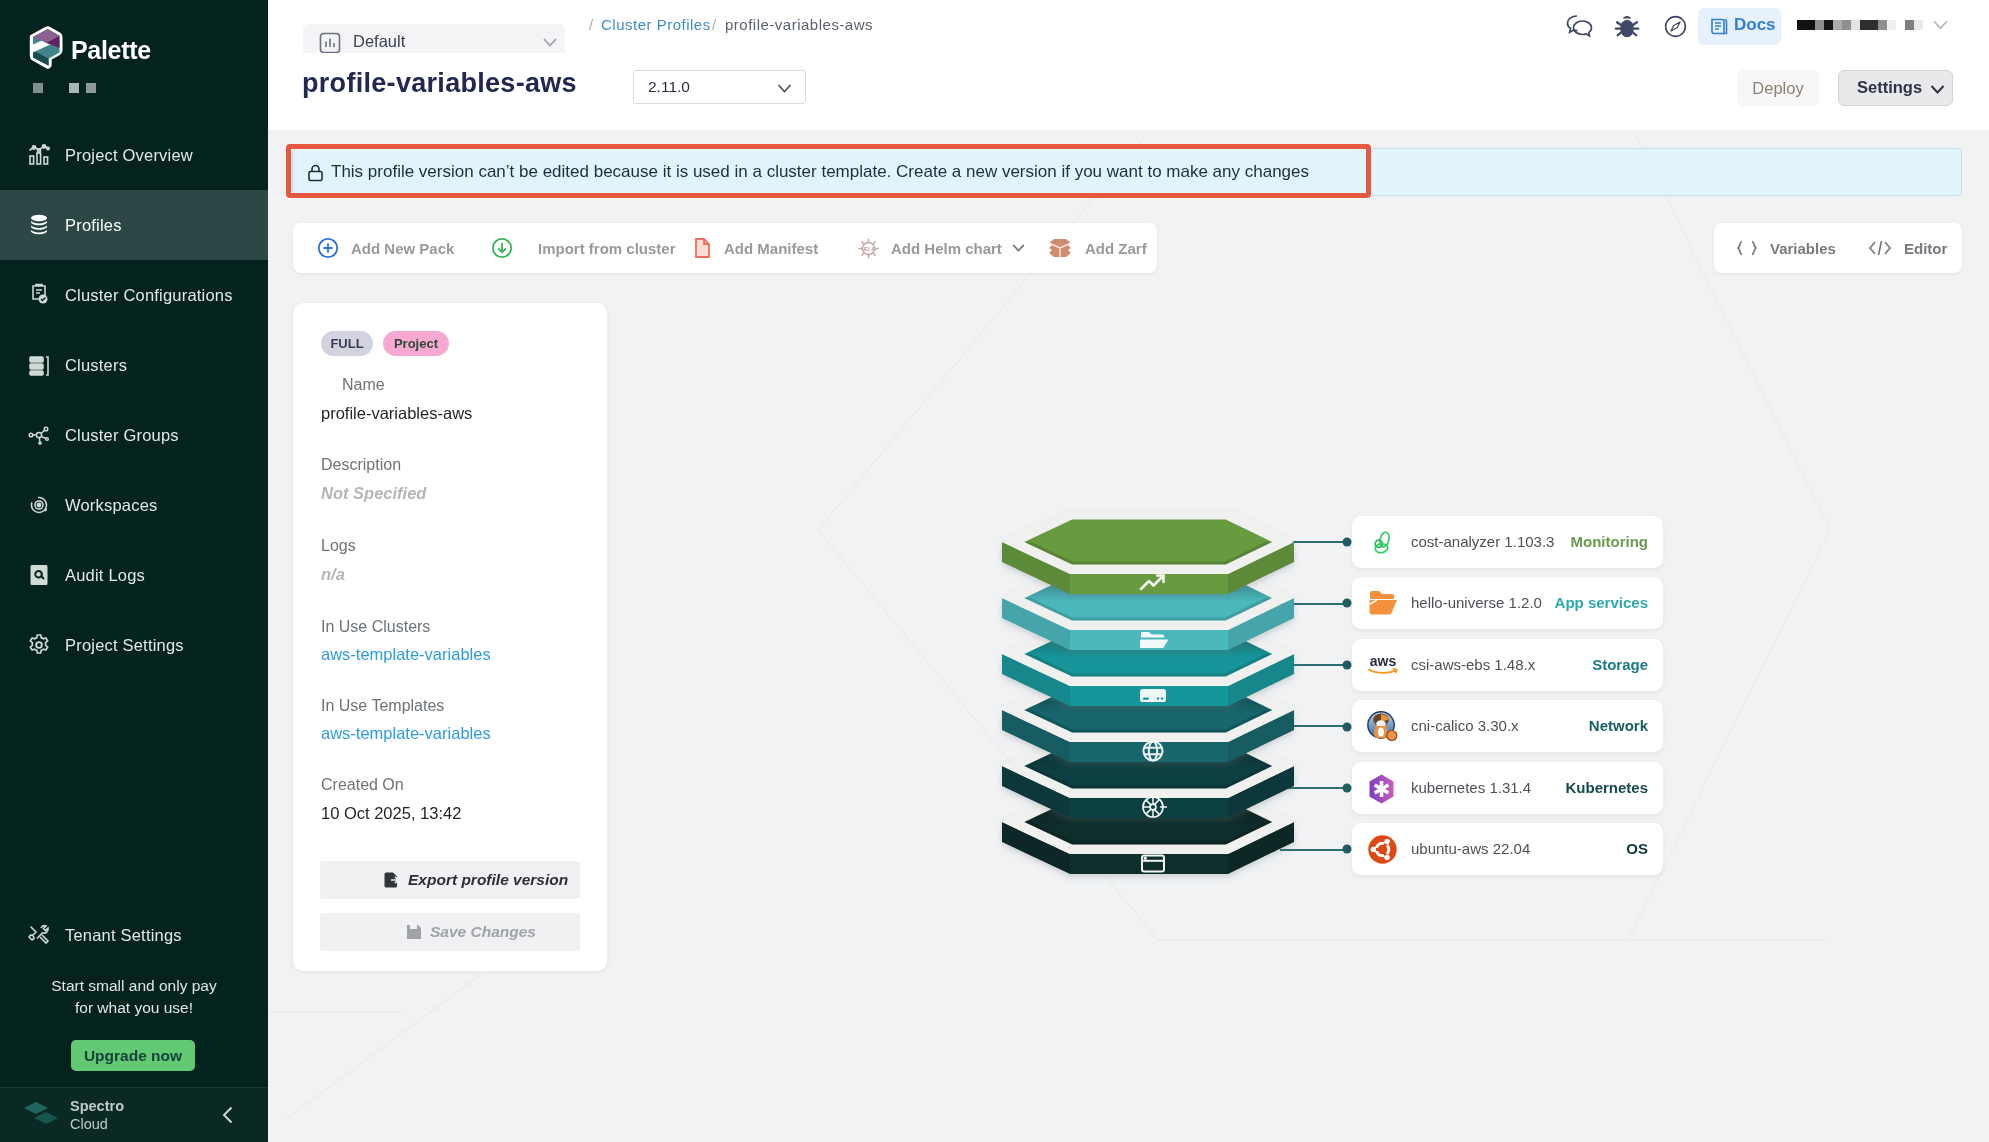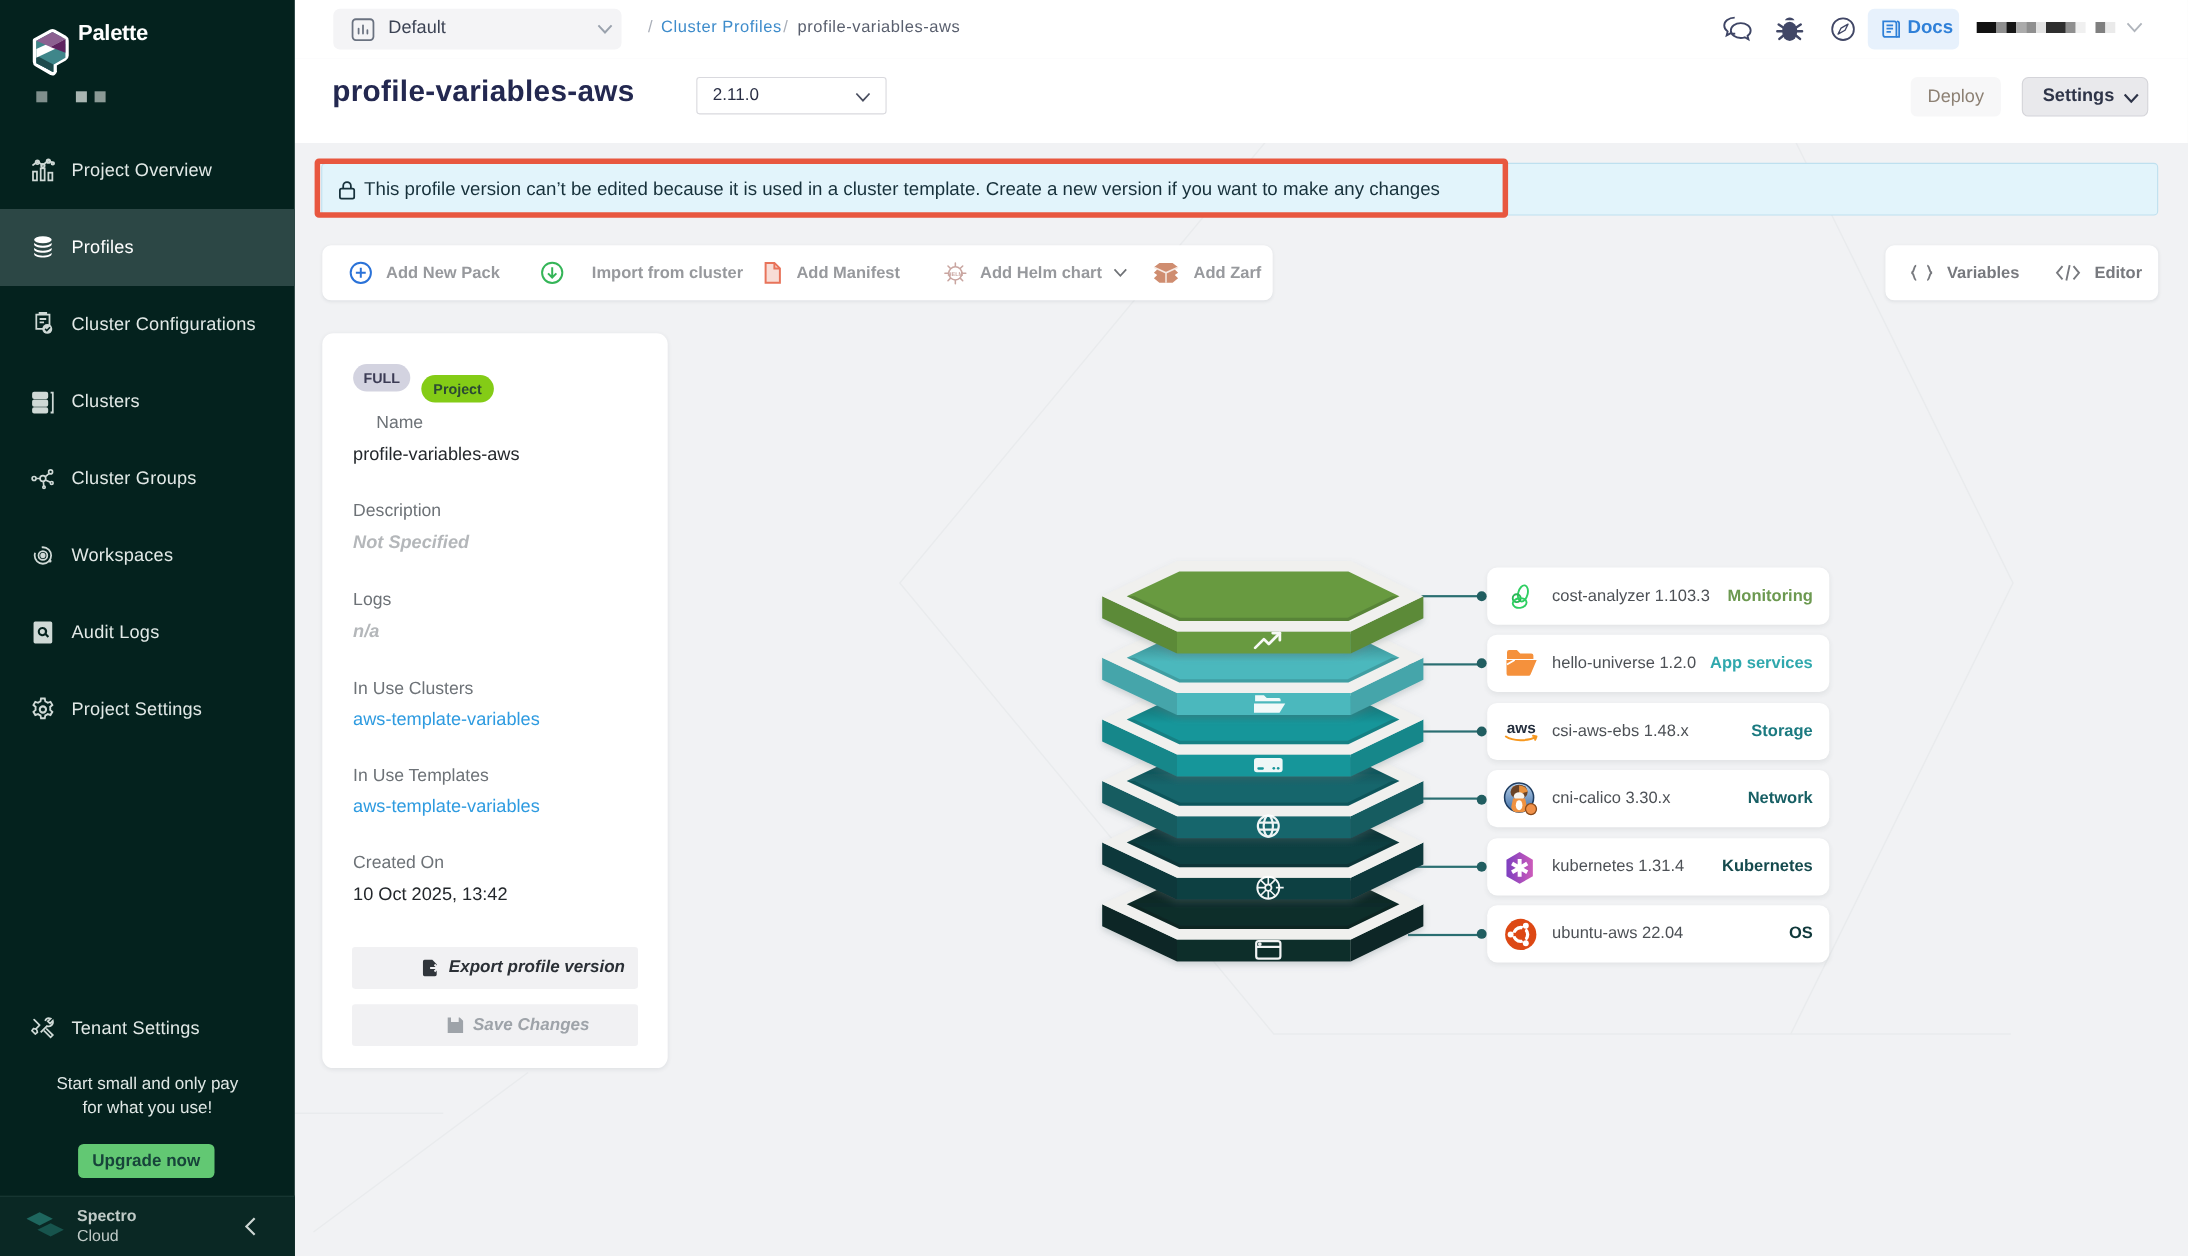--- a/index.html
+++ b/index.html
@@ -12,21 +12,21 @@
 .navitem { position:absolute; left:0; width:268px; height:70px; display:flex; align-items:center; color:#e2e9e7; font-size:16.5px; letter-spacing:0.2px; }
 .navitem svg { position:absolute; left:27px; width:24px; height:24px; }
 .navitem span { position:absolute; left:65px; }
 .navitem.sel { background:#2c4745; color:#ffffff; }
 #upgradebox { left:0; top:975px; width:268px; text-align:center; color:#dfe7e5; font-size:15.5px; line-height:22px; }
 #upgradebtn { left:71px; top:1040px; width:124px; height:31px; background:#62c873; border-radius:5px; color:#17443a; font-size:15.5px; font-weight:bold; text-align:center; line-height:31px; }
 #sidefoot { left:0; top:1087px; width:268px; height:55px; border-top:1px solid #1b3a35; background:#0a2824; }
 
 
 #topbar { left:268px; top:0; width:1721px; height:53px; background:#ffffff; }
-#projsel { left:303px; top:8px; width:262px; height:37px; background:#f4f4f6; border-radius:6px; }
+#projsel { left:303px; top:24px; width:262px; height:37px; background:#f4f4f6; border-radius:6px; }
 #projsel .lbl { position:absolute; left:50px; top:8px; font-size:16.5px; color:#3c4354; }
 .crumb { top:16px; font-size:15px; letter-spacing:0.5px; white-space:nowrap; }
 #docsbtn { left:1698px; top:8px; width:83px; height:37px; background:#e7f1fc; border-radius:6px; }
 #docsbtn span { position:absolute; left:36px; top:7px; color:#2f80d8; font-size:17px; font-weight:bold; }
 
 
 #header { left:268px; top:53px; width:1721px; height:77px; background:#ffffff; }
 #title { left:302px; top:68px; font-size:27px; font-weight:bold; color:#232850; letter-spacing:0.3px; }
 #versel { left:633px; top:70px; width:173px; height:34px; background:#fff; border:1px solid #d9d9de; border-radius:3px; }
 #versel span { position:absolute; left:14px; top:7px; font-size:15.5px; color:#2a2f45; }
@@ -212,21 +212,21 @@
 <div id="sidebar" class="abs">
 
   <svg style="position:absolute;left:29px;top:21px" width="34" height="48" viewBox="0 0 34 48">
     <path d="M2.5 15.5 L17 7.5 a3.5 3.5 0 0 1 3.4 0 L30 13 a3.5 3.5 0 0 1 1.8 3 v13.5 a3.5 3.5 0 0 1 -1.8 3 L21 37.5 v6.2 a2.2 2.2 0 0 1 -3.4 1.9 L4.3 38 a3.5 3.5 0 0 1 -1.8 -3 Z" fill="none" stroke="#ffffff" stroke-width="3.4" stroke-linejoin="round"></path>
     <path d="M4 16 L18.7 8 L30.5 14.5 V31.5 L19.5 37.8 V44.5 L4 36.5 Z" fill="#3f868a"></path>
     <path d="M4 29.5 L19.5 37.6 V44.5 L4 36.5 Z" fill="#1d4a4c"></path>
     <path d="M4 23.5 L30.5 11.5 V19 L4 31.5 Z" fill="#ffffff"></path>
     <path d="M4 16 L18.7 8 L30.5 14.5 L17 21.7 Z" fill="#8c6191"></path>
     <path d="M30.5 14.5 L30.5 27 L16.8 21.8 Z" fill="#5e2360"></path>
   </svg>
-  <div style="position:absolute;left:71px;top:19px;color:#ffffff;font-size:20px;font-weight:bold;letter-spacing:-0.3px;">Palette</div>
+  <div style="position:absolute;left:71px;top:36px;color:#ffffff;font-size:25px;font-weight:bold;letter-spacing:-0.3px;">Palette</div>
   <div style="position:absolute;left:33px;top:83px;width:10px;height:10px;background:#7f8f8c;"></div>
   <div style="position:absolute;left:69px;top:83px;width:10px;height:10px;background:#a9b6b2;"></div>
   <div style="position:absolute;left:86px;top:83px;width:10px;height:10px;background:#8b9a96;"></div>
 
   <div class="navitem" style="top:120px;">
     <svg viewBox="0 0 24 24" fill="none" stroke="#cfd9d6" stroke-width="1.6">
       <path d="M3 7 l4-3 5 3 5-4 4 2" stroke-linecap="round"></path>
       <circle cx="7" cy="4.5" r="1.6"></circle>
         <circle cx="12" cy="7.5" r="1.6"></circle>
         <circle cx="17" cy="3.5" r="1.6"></circle>
@@ -316,21 +316,21 @@
     </svg>
     <div style="position:absolute;left:70px;top:9px;color:#c0cbc8;font-size:14.5px;font-weight:bold;line-height:18px;">Spectro<br><span style="font-weight:normal;">Cloud</span></div>
     <svg style="position:absolute;left:222px;top:18px" width="11" height="18" viewBox="0 0 11 18" fill="none" stroke="#cdd6d3" stroke-width="2">
         <path d="M9.5 1.5 L2 9 L9.5 16.5"></path>
       </svg>
   </div>
 </div>
 
 <div id="infocard" class="abs">
   <div class="badge" style="left:28px;width:52px;background:#d3d3e0;color:#3c3c55;text-align:center;line-height:25px;">FULL</div>
-  <div class="badge" style="left:90px;width:66px;background:#84cc16;color:#2b4a33;text-align:center;line-height:25px;margin-top:10px;">Project</div>
+  <div class="badge" style="left:90px;width:66px;background:#f9a8d4;color:#2b4a33;text-align:center;line-height:25px;">Project</div>
   <div class="lbl-g" style="left:28px;top:73px;margin-left:21px;">Name</div>
   <div class="val-d" style="left:28px;top:101px;">profile-variables-aws</div>
   <div class="lbl-g" style="left:28px;top:153px;">Description</div>
   <div class="val-i" style="left:28px;top:181px;">Not Specified</div>
   <div class="lbl-g" style="left:28px;top:234px;">Logs</div>
   <div class="val-i" style="left:28px;top:262px;">n/a</div>
   <div class="lbl-g" style="left:28px;top:315px;">In Use Clusters</div>
   <div class="val-l" style="left:28px;top:342px;">aws-template-variables</div>
   <div class="lbl-g" style="left:28px;top:394px;">In Use Templates</div>
   <div class="val-l" style="left:28px;top:421px;">aws-template-variables</div>

